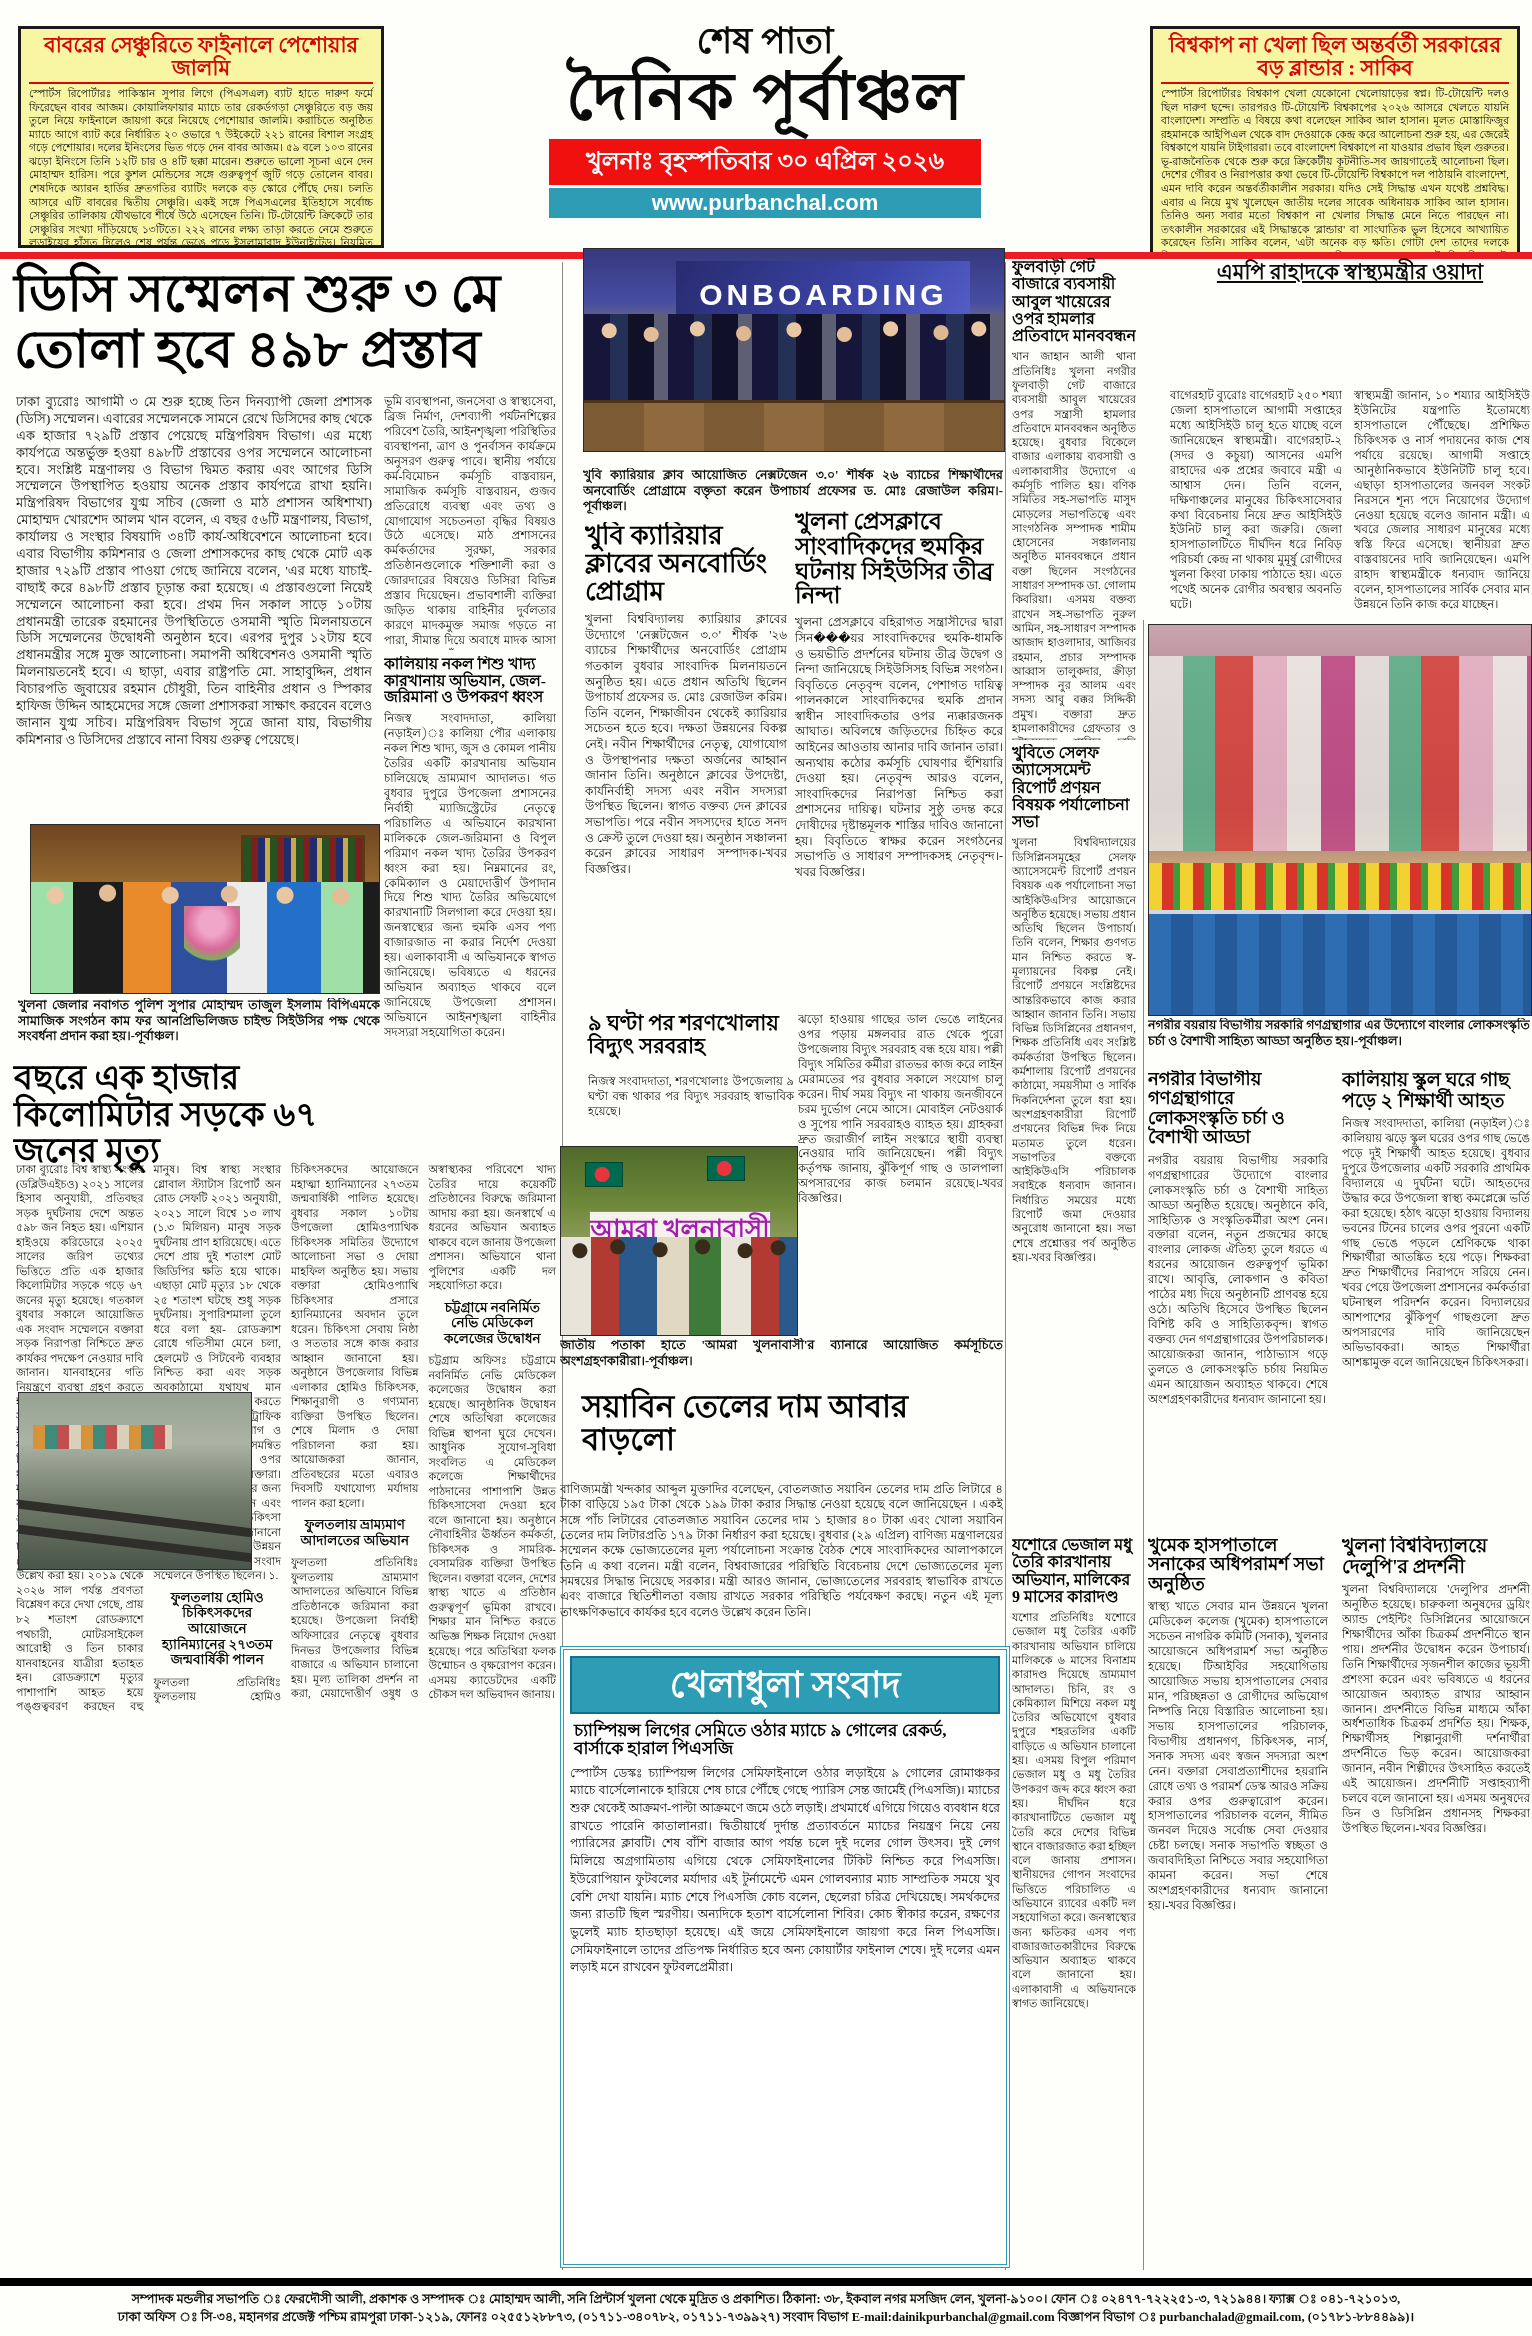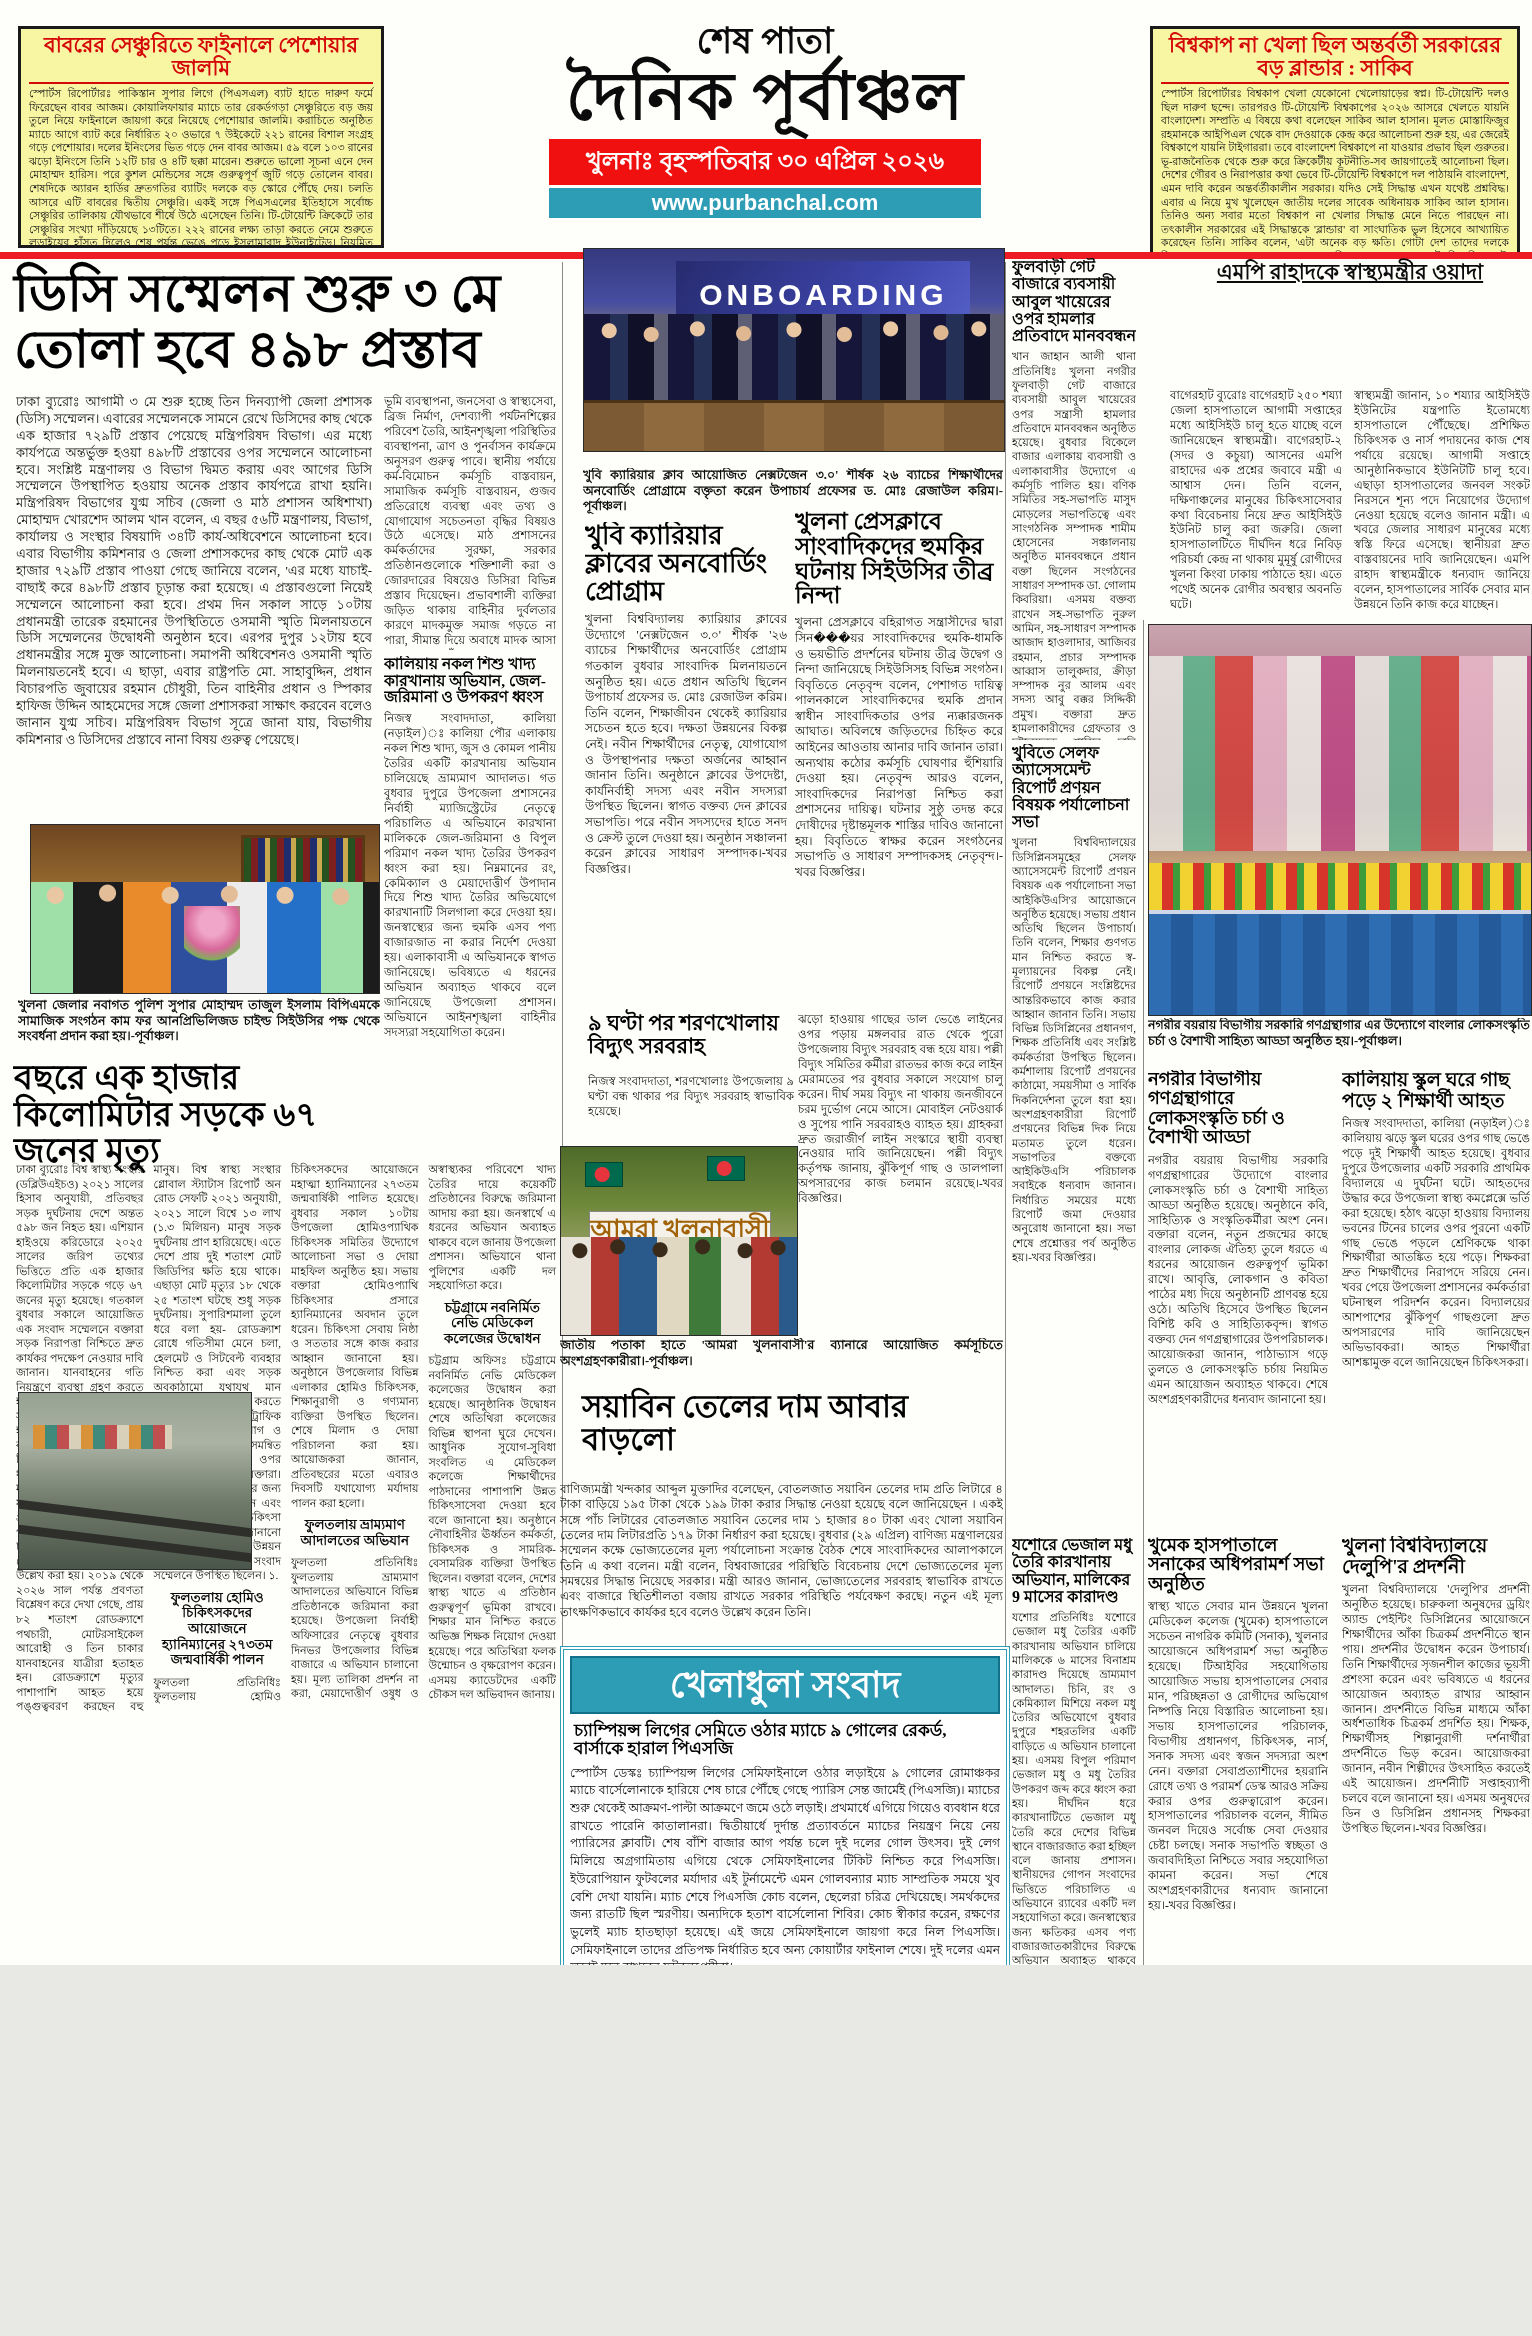--- a/index.html
+++ b/index.html
@@ -1,16 +1,16 @@
 <!DOCTYPE html>
 <html><head>
 <meta charset="utf-8">
 <style>
   html,body{margin:0;padding:0;background:#e8e8e4;}
-  #page{position:relative;width:1532px;height:1965px;background:#fefefa;margin:0 auto;
+  #page{position:relative;width:1532px;height:2336px;background:#fefefa;margin:0 auto;
         font-family:"Liberation Serif","DejaVu Serif",serif;color:#0b0b0b;overflow:hidden;}
   .abs{position:absolute;}
   .jt{text-align:justify;line-height:1.3;overflow:hidden;}
   .hd{font-weight:bold;text-align:left;line-height:1.08;color:#000;}
   .cap{font-size:12.5px;line-height:1.25;text-align:justify;font-weight:bold;overflow:hidden;}
   .ybox{background:#f8f5a3;border:3px solid #1a1a1a;padding:5px 8px;overflow:hidden;}
   .ybox .bx-hd{color:#d40808;font-weight:bold;font-size:21px;text-align:center;line-height:1.1;
                border-bottom:2px solid #d40808;margin-bottom:3px;padding-bottom:2px;}
   .ybox .bx-bd{font-size:10.6px;line-height:1.28;text-align:justify;}
   .redbar{background:#f01010;color:#fff;font-weight:bold;text-align:center;}
@@ -59,21 +59,21 @@
       background:repeating-linear-gradient(90deg,#2f6db3 0 22px,#245a99 22px 44px);border-top:4px solid #cfd8e8;}
   .ph-flags{background:linear-gradient(180deg,#4f6b2a 0%,#6d8839 30%,#98a065 56%,#b9b193 100%);}
   .flag{position:absolute;width:36px;height:23px;background:radial-gradient(circle at 45% 50%,#e8343c 7px,#006a4e 8px);border:1px solid #043;}
   .flags-crowd{position:absolute;bottom:0;left:0;width:100%;height:52%;
       background:
        radial-gradient(circle at 8% 14%,#3a2a1a 7px,transparent 8px),radial-gradient(circle at 24% 10%,#3a2a1a 7px,transparent 8px),
        radial-gradient(circle at 42% 13%,#3a2a1a 7px,transparent 8px),radial-gradient(circle at 60% 10%,#3a2a1a 7px,transparent 8px),
        radial-gradient(circle at 78% 14%,#3a2a1a 7px,transparent 8px),radial-gradient(circle at 92% 11%,#3a2a1a 7px,transparent 8px),
        repeating-linear-gradient(90deg,#e8e4da 0 30px,#b23a32 30px 58px,#2a5a8c 58px 96px,#e0d8c0 96px 128px,#3f7a3a 128px 160px);}
   .flags-banner{position:absolute;top:34%;left:12%;width:76%;height:20%;background:#f4f2ea;border:1px solid #888;
-      display:flex;align-items:center;justify-content:center;color:#a16207;font-weight:bold;font-size:26px;text-align:right;}
+      display:flex;align-items:center;justify-content:center;color:#a21caf;font-weight:bold;font-size:26px;text-align:right;}
   .ph-rail{background:linear-gradient(180deg,#97a292 0%,#aab3a4 28%,#6f7a6a 62%,#4b564a 100%);}
   .rail{position:absolute;background:#2e2e2a;height:9px;width:140%;left:-20%;}
   .laundry{position:absolute;top:18%;left:6%;width:60%;height:14%;
       background:repeating-linear-gradient(90deg,#d8923a 0 12px,#3f8a7a 12px 24px,#c05050 24px 36px,#d8d0b8 36px 48px);}
 </style>
 </head>
 <body>
 
 <div id="page">
 

